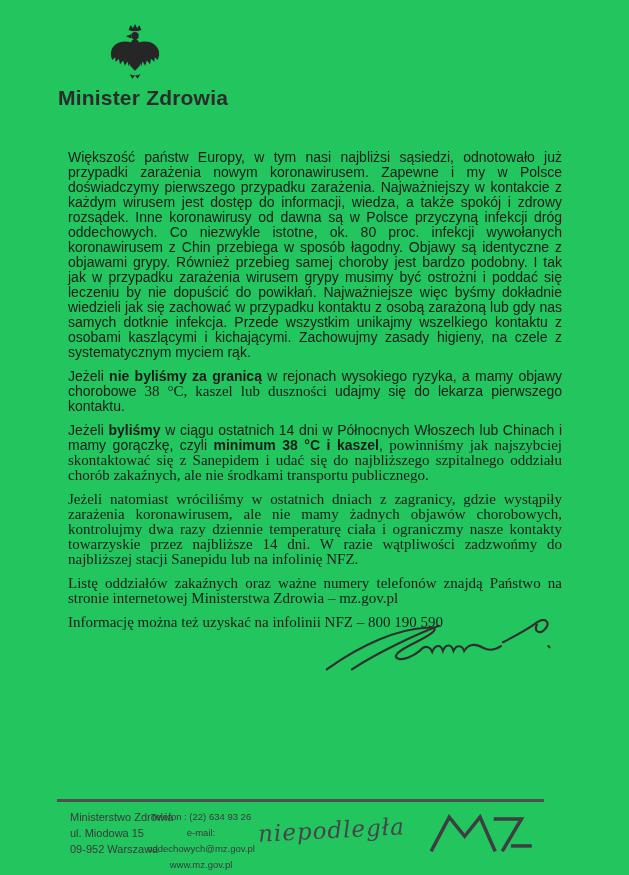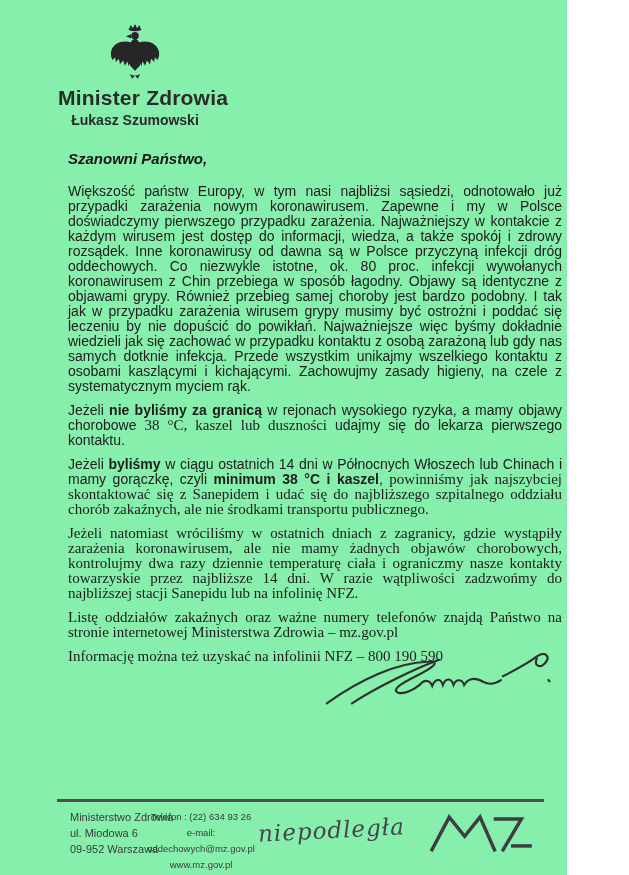--- a/index.html
+++ b/index.html
@@ -1,18 +1,18 @@
 <!DOCTYPE html>
 <html lang="pl"><head>
 <meta charset="utf-8">
 <style>
   * { margin:0; padding:0; box-sizing:border-box; }
   html,body { background:#ffffff; }
   .page {
-    position:relative; width:567px; height:875px; background:#86efac;
+    position:relative; width:629px; height:875px; background:#22c55e;
     font-family:"Liberation Sans", sans-serif; color:#1e1e1e; overflow:hidden;
   }
 
   
   .letterhead { position:absolute; left:58px; top:24px; width:154px; text-align:center; }
   .eagle-svg { display:block; margin:0 auto 3px auto; }
   .lh-title { font-size:21px; font-weight:600; color:#2b2b2b; white-space:nowrap; letter-spacing:.2px; }
   .lh-sub   { font-size:14px; font-weight:600; color:#2b2b2b; white-space:nowrap; margin-top:2px; }
 
   
@@ -49,25 +49,23 @@
         <path d="M38 11 l4 -9 4 6 4 -8 4 8 4 -6 4 9 q-12 5 -24 0 z"></path>
         <circle cx="50" cy="22" r="7"></circle>
         <path d="M43 19 l-10 4 10 4 z"></path>
         <path d="M50 27 c-7 3 -10 9 -9 17 l-3 14 3 20 9 9 9 -9 3 -20 -3 -14 c1 -8 -2 -14 -9 -17 z"></path>
         <path d="M44 35 C 28 29 11 35 6 49 c-2 6 -1 13 2 18 l5 -5 1 9 6 -6 2 10 6 -7 3 10 5 -8 2 9 4 -9 z"></path>
         <path d="M56 35 C 72 29 89 35 94 49 c2 6 1 13 -2 18 l-5 -5 -1 9 -6 -6 -2 10 -6 -7 -3 10 -5 -8 -2 9 -4 -9 z"></path>
         <path d="M40 93 l5 9 5 -6 5 6 5 -9 q-10 6 -20 0 z"></path>
       </g>
     </svg>
     <div class="lh-title">Minister Zdrowia</div>
-    <div class="lh-sub">Łukasz Szumowski</div>
   </div>
 
   <div class="content">
-    <p class="salutation">Szanowni Państwo,</p>
 
     <div id="letter-paragraphs">
         <p class="para"><span class="seg-sans">Większość państw Europy, w tym nasi najbliżsi sąsiedzi, odnotowało już przypadki zarażenia nowym koronawirusem. Zapewne i my w Polsce doświadczymy pierwszego przypadku zarażenia. Najważniejszy w kontakcie z każdym wirusem jest dostęp do informacji, wiedza, a także spokój i zdrowy rozsądek. Inne koronawirusy od dawna są w Polsce przyczyną infekcji dróg oddechowych. Co niezwykle istotne, ok. 80 proc. infekcji wywołanych koronawirusem z Chin przebiega w sposób łagodny. Objawy są identyczne z objawami grypy. Również przebieg samej choroby jest bardzo podobny. I tak jak w przypadku zarażenia wirusem grypy musimy być ostrożni i poddać się leczeniu by nie dopuścić do powikłań. Najważniejsze więc byśmy dokładnie wiedzieli jak się zachować w przypadku kontaktu z osobą zarażoną lub gdy nas samych dotknie infekcja. Przede wszystkim unikajmy wszelkiego kontaktu z osobami kaszlącymi i kichającymi. Zachowujmy zasady higieny, na czele z systematycznym myciem rąk.</span></p>
         <p class="para"><span class="seg-sans">Jeżeli </span><span class="seg-sans seg-bold">nie byliśmy za granicą</span><span class="seg-sans"> w rejonach wysokiego ryzyka, a mamy objawy chorobowe </span><span class="seg-serif">38 °C, kaszel lub duszności </span><span class="seg-sans">udajmy się do lekarza pierwszego kontaktu.</span></p>
         <p class="para"><span class="seg-sans">Jeżeli </span><span class="seg-sans seg-bold">byliśmy</span><span class="seg-sans"> w ciągu ostatnich 14 dni w Północnych Włoszech lub Chinach i mamy gorączkę, czyli </span><span class="seg-sans seg-bold">minimum 38 °C i kaszel</span><span class="seg-sans">, </span><span class="seg-serif">powinniśmy jak najszybciej skontaktować się z Sanepidem i udać się do najbliższego szpitalnego oddziału chorób zakaźnych, ale nie środkami transportu publicznego.</span></p>
         <p class="para"><span class="seg-serif">Jeżeli natomiast wróciliśmy w ostatnich dniach z zagranicy, gdzie wystąpiły zarażenia koronawirusem, ale nie mamy żadnych objawów chorobowych, kontrolujmy dwa razy dziennie temperaturę ciała i ograniczmy nasze kontakty towarzyskie przez najbliższe 14 dni. W razie wątpliwości zadzwońmy do najbliższej stacji Sanepidu lub na infolinię NFZ.</span></p>
         <p class="para"><span class="seg-serif">Listę oddziałów zakaźnych oraz ważne numery telefonów znajdą Państwo na stronie internetowej Ministerstwa Zdrowia – mz.gov.pl</span></p>
         <p class="para"><span class="seg-serif">Informację można też uzyskać na infolinii NFZ – 800 190 590</span></p>
       </div>
 
@@ -83,21 +81,21 @@
       </svg>
       
       
     </div>
   </div>
 
   <div class="footer-rule"></div>
 
   <div class="footer-address">
     <div>Ministerstwo Zdrowia</div>
-    <div>ul. Miodowa 6</div>
+    <div>ul. Miodowa 15</div>
     <div>09-952 Warszawa</div>
   </div>
 
   <div class="footer-contact">
     <div>Telefon : (22) 634 93 26</div>
     <div>e-mail: oddechowych@mz.gov.pl</div>
     <div>www.mz.gov.pl</div>
   </div>
 
   <div class="script-word">niepodległa</div>

